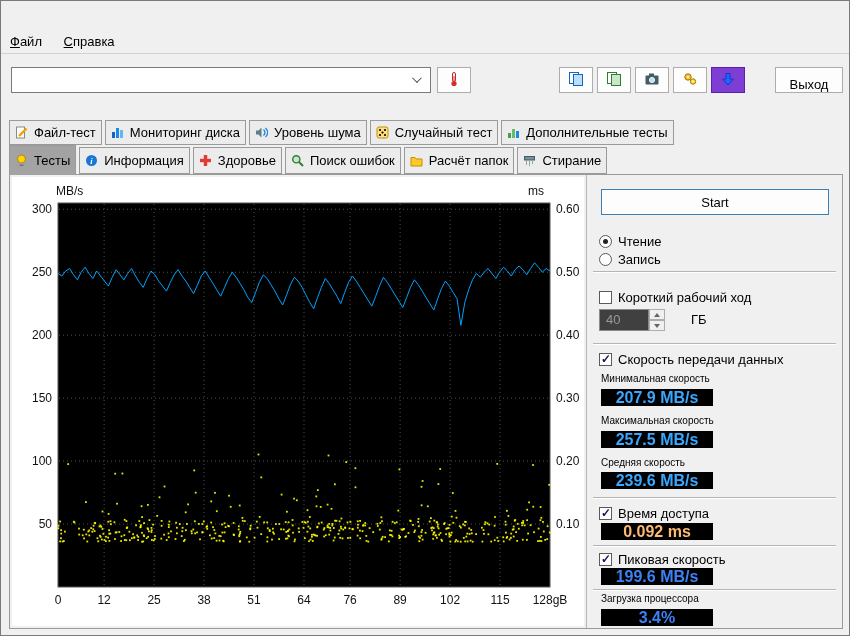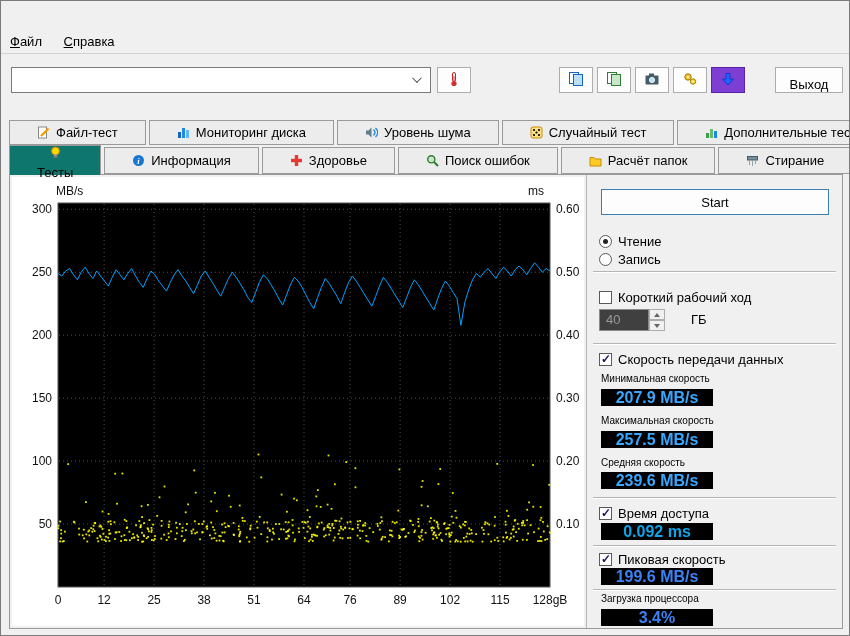--- a/index.html
+++ b/index.html
@@ -29,45 +29,45 @@
           border-right:1.6px solid #555; border-bottom:1.6px solid #555; transform:rotate(45deg) translateY(-2px); }
   .tbtn { position:absolute; top:66px; width:34px; height:26px; background:#fdfdfd; border:1px solid #adadad;
           display:flex; align-items:center; justify-content:center; }
   .tbtn.hl { background:#7d3fd3; border-color:#5d21a8; }
   .exit-btn { position:absolute; top:66px; right:6px; width:68px; height:26px; background:#fdfdfd;
               border:1px solid #adadad; display:flex; align-items:flex-end; justify-content:center; }
 
   
   .tabs1 { position:absolute; top:119px; left:8px; display:flex; gap:3px; z-index:2; }
   .tabs2 { position:absolute; top:146px; left:8px; display:flex; gap:3px; z-index:3; }
-  .tab { display:flex; align-items:center; gap:6px; padding:0 27px; height:25px;
+  .tab { display:flex; align-items:center; gap:6px; padding:0 5px; height:25px;
          border:1px solid #9a9a9a; background:#ececec; white-space:nowrap; }
   .tabs2 .tab { height:27px; }
-  .tab.active { background:#0f766e; height:30px; margin-top:-2px; border-bottom:none;flex-direction:column; }
+  .tab.active { background:#a3a3a3; height:30px; margin-top:-2px; border-bottom:none; }
   .ticon { display:flex; flex:none; }
 
   
   .content { position:absolute; left:8px; top:173px; width:834px; height:455px;
              background:#f0f0f0; border:1px solid #9a9a9a; }
   .chartbox { position:absolute; left:2px; top:2px; width:572px; height:449px; background:#fff; }
 
   
   .panel { position:absolute; left:576px; top:0; width:256px; height:453px; border-left:1px solid #b5b5b5; }
   .sep { position:absolute; left:6px; right:6px; height:2px; border-top:1px solid #b5b5b5; border-bottom:1px solid #fff; }
   .start-btn { position:absolute; left:14px; top:14px; width:228px; height:26px; background:#fdfdfd;
                border:1px solid #3c7fb1; display:flex; align-items:center; justify-content:center; }
   .prow { position:absolute; left:12px; display:flex; align-items:center; gap:6px; height:16px;text-align:center; }
   .radio { width:13px; height:13px; border:1px solid #5a5a5a; border-radius:50%; background:#fff; position:relative; flex:none; }
   .prow.on .radio::after { content:""; position:absolute; left:3px; top:3px; width:5px; height:5px; border-radius:50%; background:#222; }
   .cbox { width:13px; height:13px; border:1px solid #5a5a5a; background:#fff; position:relative; flex:none; }
   .prow.on .cbox::after { content:"✓"; position:absolute; left:1px; top:-2px; font-size:12px; font-weight:bold; color:#14145a; line-height:14px; }
   .plabel { position:absolute; left:14px; font-size:10px; }
   .vbox { position:absolute; left:14px; width:112px; height:17px; background:#000; color:#fff;
           font-size:16px; font-weight:bold; display:flex; align-items:center; justify-content:center; }
-  .v-blue { color:#3aa7ff; } .v-yellow { color:#0ea5e9; } .v-white { color:#3b82f6; }
+  .v-blue { color:#3aa7ff; } .v-yellow { color:#fdba74; } .v-white { color:#3b82f6; }
   .spinrow { position:absolute; left:12px; top:134px; width:230px; height:22px; }
   .spinfield { position:absolute; left:0; top:0; width:50px; height:22px; background:#404040; border:1px solid #8a8a8a;
                color:#9a9a9a; line-height:20px; padding-left:6px; }
   .spincol { position:absolute; left:50px; top:0; width:16px; height:22px; }
   .spinbtn { position:absolute; left:0; width:16px; height:11px; background:#f0f0f0; border:1px solid #adadad;
              display:flex; align-items:center; justify-content:center; }
   .spinbtn.dn { top:11px; }
   .tri-up { width:0; height:0; border-left:3px solid transparent; border-right:3px solid transparent; border-bottom:4px solid #666; }
   .tri-dn { width:0; height:0; border-left:3px solid transparent; border-right:3px solid transparent; border-top:4px solid #666; }
   .unit { position:absolute; left:92px; top:0; line-height:22px; }

